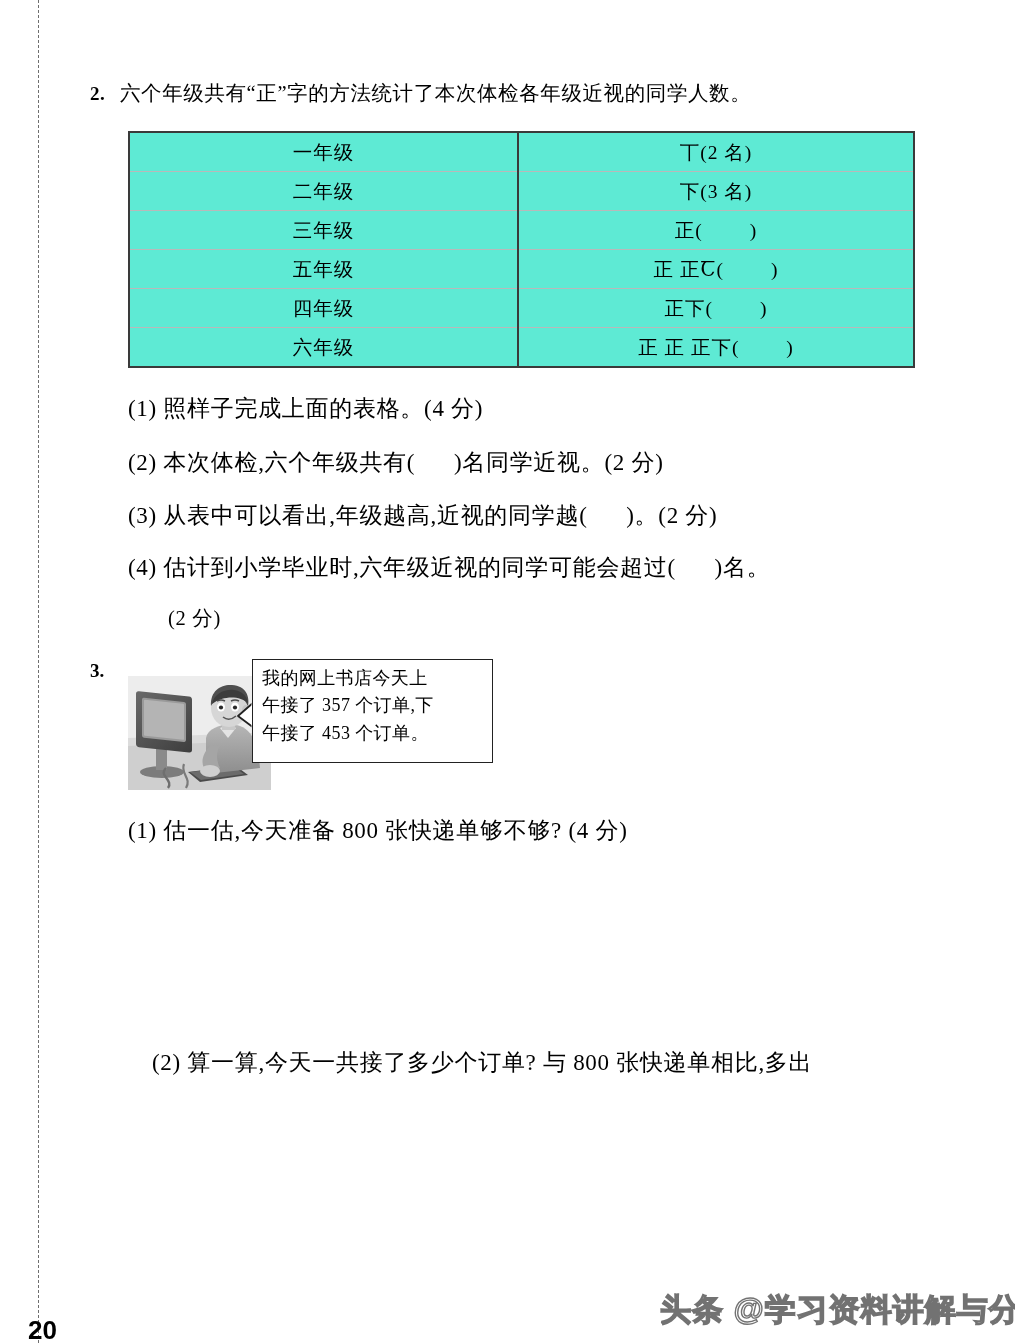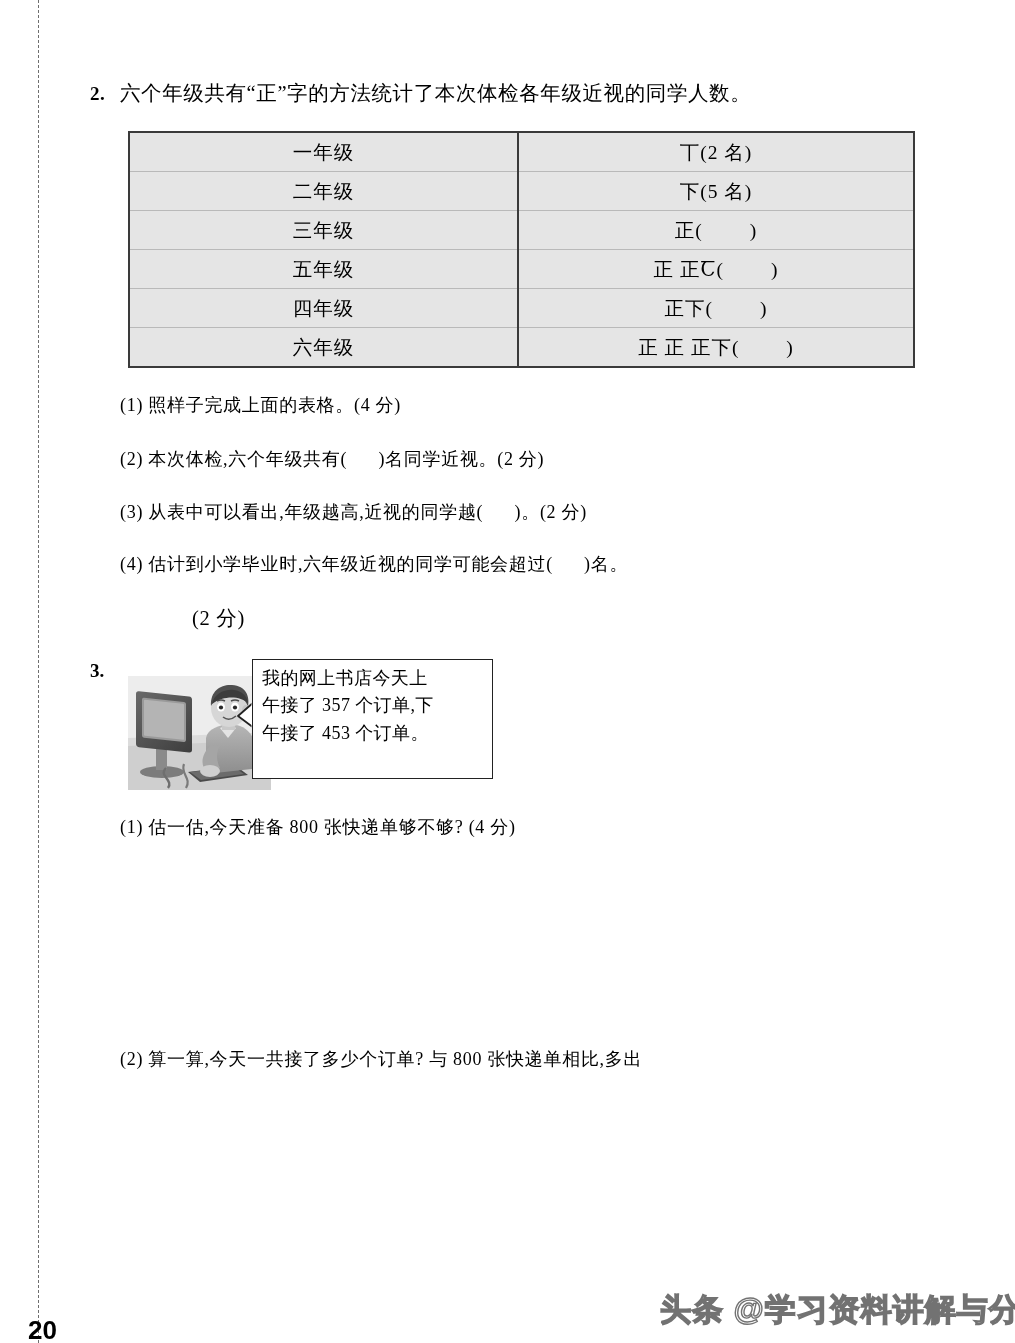--- a/index.html
+++ b/index.html
@@ -55,21 +55,21 @@
   }
 
   
   .tally-table {
     position: absolute;
     left: 128px;
     top: 131px;
     width: 781px;
     border-collapse: collapse;
     border: 2.2px solid #3a3a3a;
-    background: #e5e5e5;
+    background: #5eead4;
     table-layout: fixed;
   }
   .tally-table td {
     height: 38px;
     text-align: center;
     vertical-align: middle;
     font-size: 19.5px;
     letter-spacing: 1px;
     border-bottom: 1.6px solid #b9b9b9;
     padding: 0;
@@ -86,32 +86,31 @@
     margin-top: 9px;
   }
   .tally-mark {
     display: inline-block;
     white-space: pre;
   }
 
   
   .subq {
     position: absolute;
-    left: 120px;
-    font-size: 18px;
+    left: 128px;
+    font-size: 23px;
     line-height: 1.4;
     letter-spacing: 0.7px;
     white-space: pre;
   }
   .subq-indent {
     position: absolute;
     left: 168px;
     font-size: 20.5px;
     letter-spacing: 0.7px;
-    margin-left: 24px;
   }
 
   
   .q3-num {
     position: absolute;
     left: 90px;
     top: 660px;
     font-weight: bold;
     font-size: 19px;
   }
@@ -125,21 +124,21 @@
     background: #ececec;
     overflow: hidden;
   }
   .illu-svg { display: block; }
 
   .bubble {
     position: absolute;
     left: 252px;
     top: 659px;
     width: 241px;
-    height: 120px;
+    height: 104px;
     border: 1.8px solid #222;
     background: #ffffff;
     box-sizing: border-box;
     padding: 5px 9px 0 9px;
     font-size: 18px;
     line-height: 1.52;
     letter-spacing: 0.4px;
   }
   .bubble-tail {
     position: absolute;
@@ -189,21 +188,21 @@
   </div>
 
   <table class="tally-table">
     <tbody>
       <tr>
         <td class="col-grade">一年级</td>
         <td class="col-tally"><span class="tally-mark">丅(2 名)</span></td>
       </tr>
       <tr>
         <td class="col-grade">二年级</td>
-        <td class="col-tally"><span class="tally-mark">下(5 名)</span></td>
+        <td class="col-tally"><span class="tally-mark">下(3 名)</span></td>
       </tr>
       <tr>
         <td class="col-grade">三年级</td>
         <td class="col-tally"><span class="tally-mark">正(        )</span></td>
       </tr>
       <tr>
         <td class="col-grade">五年级</td>
         <td class="col-tally"><span class="tally-mark">正 正Ꞇ(        )</span></td>
       </tr>
       <tr>
@@ -293,18 +292,18 @@
     </svg>
   </div>
 
   <div class="bubble">
     <div>我的网上书店今天上</div>
     <div>午接了 357 个订单,下</div>
     <div>午接了 453 个订单。</div>
   </div>
 
   <div class="subq" style="top:815px;">(1) 估一估,今天准备 800 张快递单够不够? (4 分)</div>
-  <div class="subq" style="top:1047px;">(2) 算一算,今天一共接了多少个订单? 与 800 张快递单相比,多出</div>
+  <div class="subq" style="top:1047px;margin-left:24px;">(2) 算一算,今天一共接了多少个订单? 与 800 张快递单相比,多出</div>
 
   <div class="watermark">头条 @学习资料讲解与分享</div>
   <div class="page-number">20</div>
 
 </div>
 
 </body></html>

